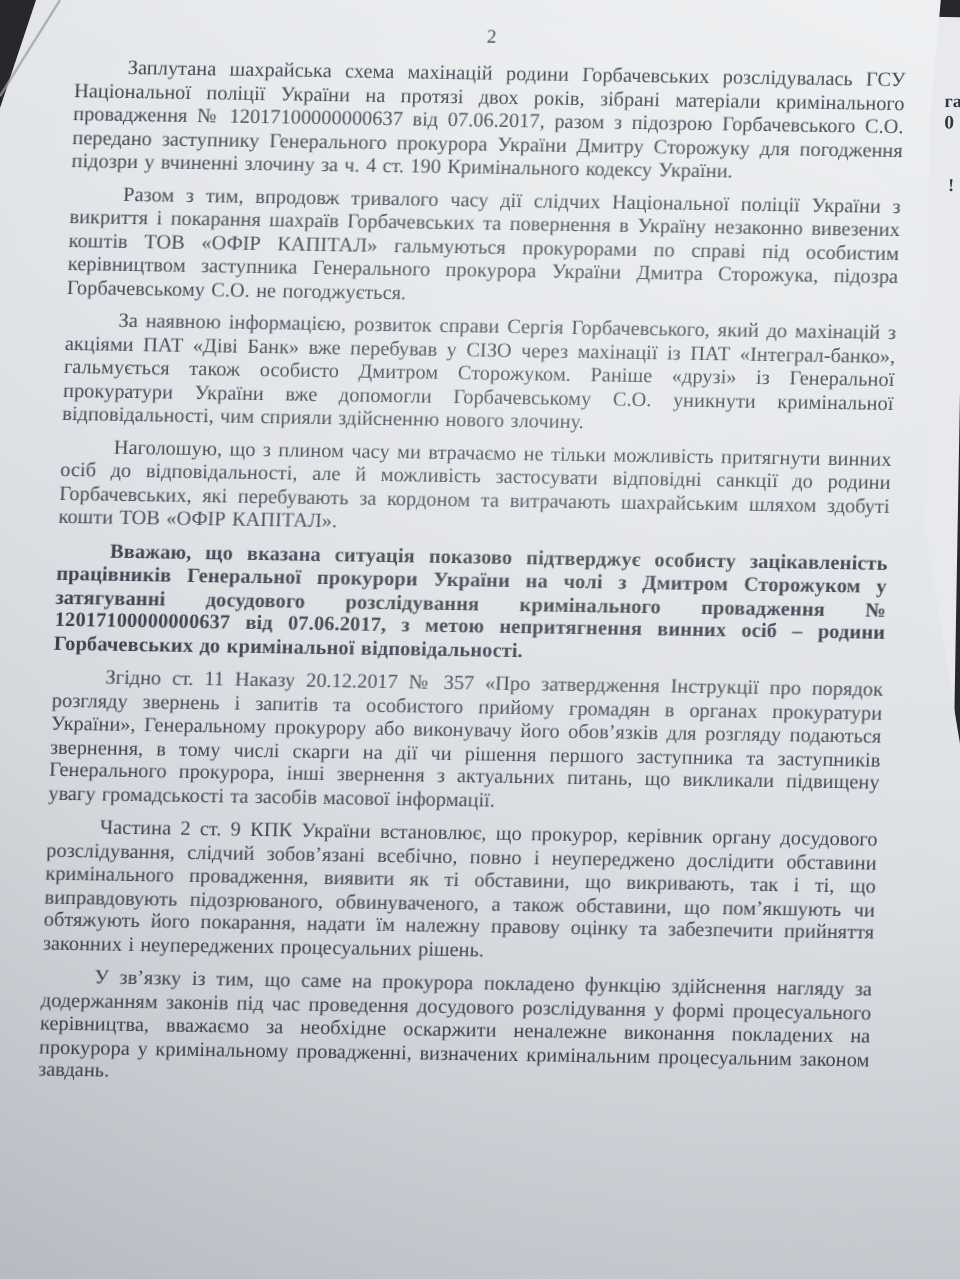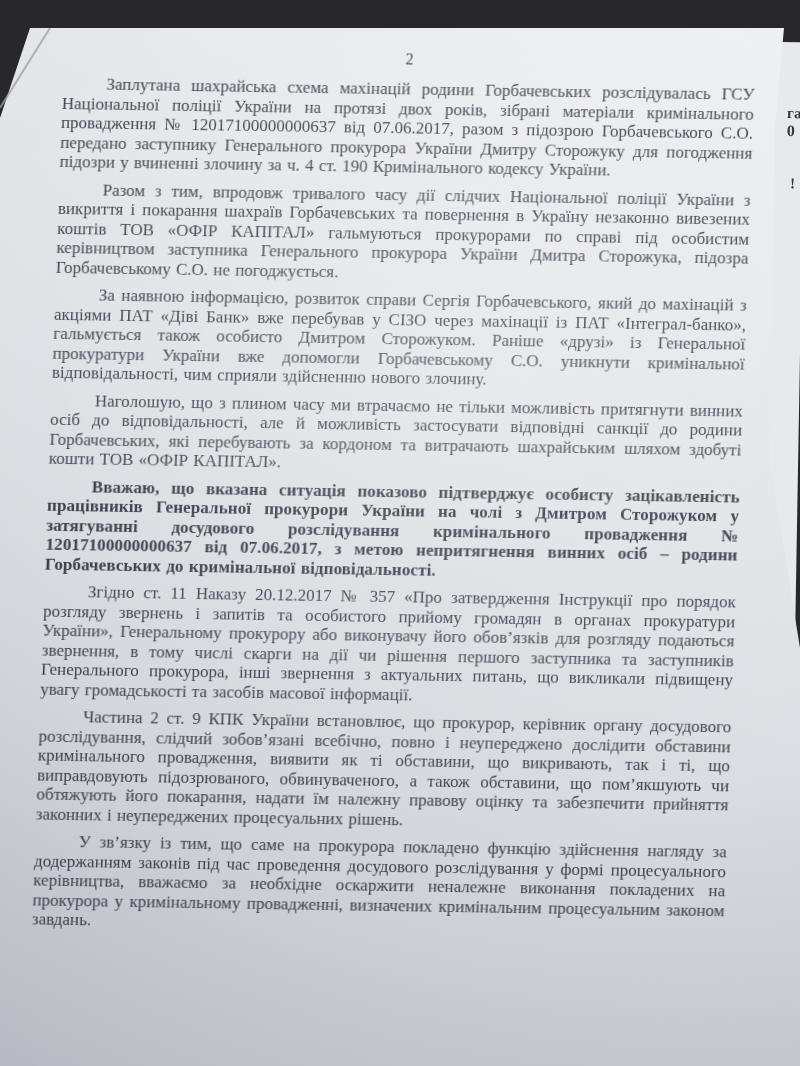--- a/index.html
+++ b/index.html
@@ -10,21 +10,20 @@
     width: 800px;
     height: 1066px;
     overflow: hidden;
     position: relative;
     background: var(--background, #27272b);
     font-family: "Liberation Serif", serif;
   }
   .photo {
     position: absolute;
     inset: 0;
-    margin-top: 28px;
   }
   
   .underpage {
     position: absolute;
     left: 756px;
     top: 14px;
     width: 44px;
     height: 624px;
     background: var(--underpaper, #e6e8eb);
     transform: rotate(1deg);

